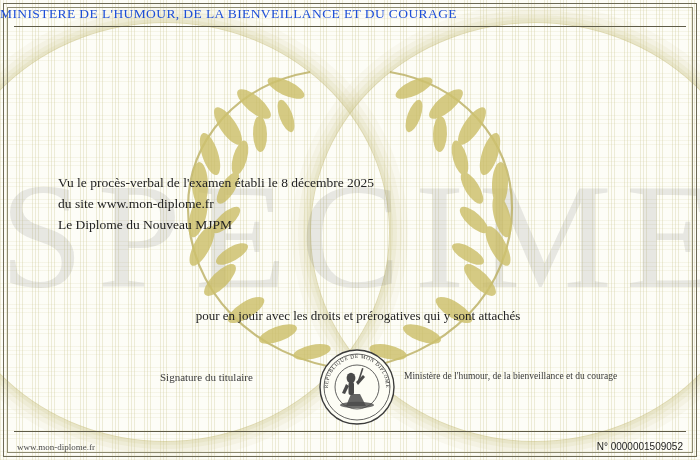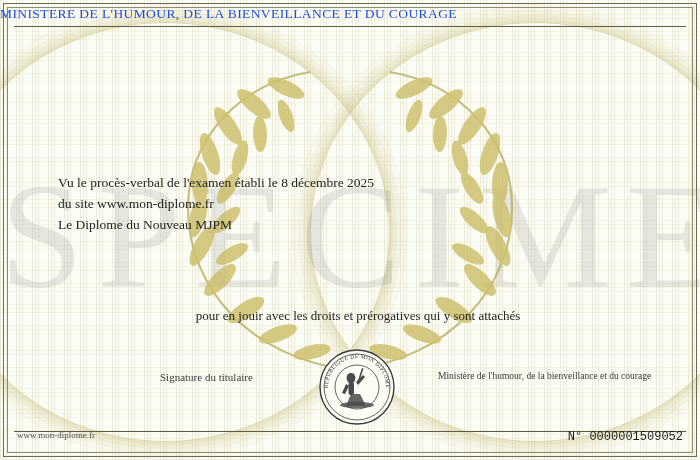--- a/index.html
+++ b/index.html
@@ -167,52 +167,51 @@
     color: #3a3a3a;
     z-index: 7;
   }
   .sig-right {
     position: absolute;
     left: 404px;
     top: 371px;
     font-size: 9.5px;
     color: #3a3a3a;
     z-index: 7;
-    margin-left: 34px;
   }
 
   
   .seal {
     position: absolute;
     left: 318px;
     top: 348px;
     width: 78px;
     height: 78px;
     z-index: 7;
   }
 
   
   .footer-left {
     position: absolute;
     left: 17px;
-    bottom: 20px;
+    bottom: 8px;
     font-size: 9px;
     color: #4a4a4a;
     z-index: 7;
     font-family: "Liberation Serif", serif;
     text-align: right;
   }
   .footer-right {
     position: absolute;
     right: 17px;
-    bottom: 16px;
-    font-size: 12px;
+    bottom: 8px;
+    font-size: 10px;
     color: #1d1d1d;
     z-index: 7;
-    font-family: Liberation Mono, monospace;
+    font-family: Liberation Sans, sans-serif;
   }
 </style>
 </head>
 <body>
 
 <div id="diploma">
 
   <div class="guilloche"></div>
   <div class="guilloche2"></div>
 

